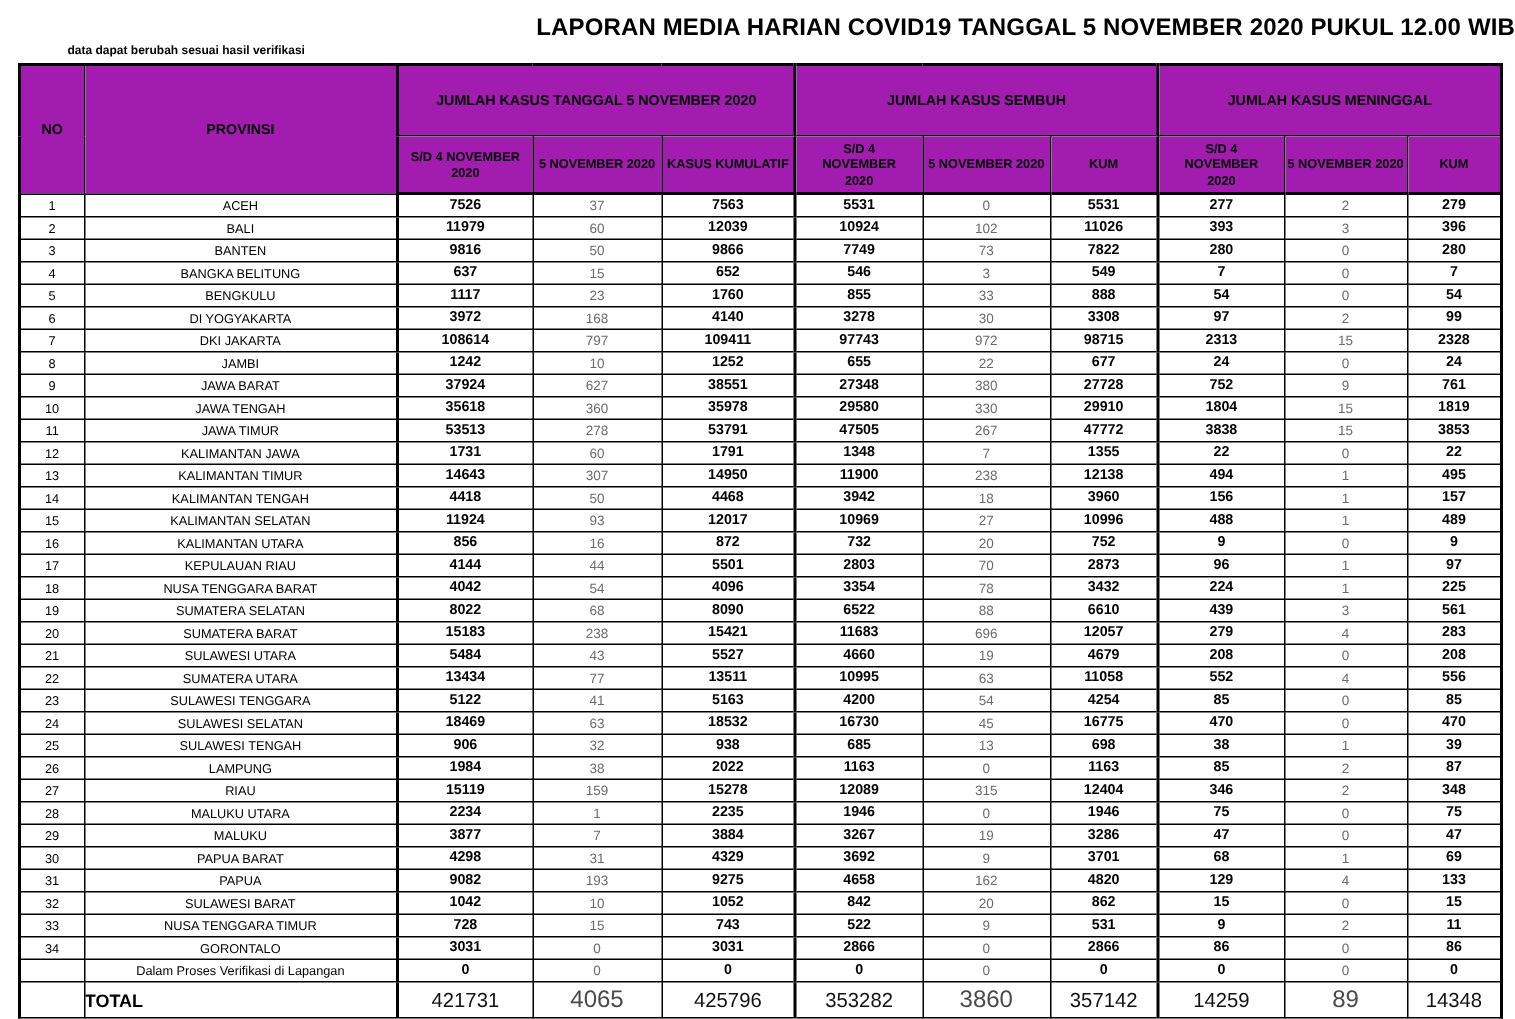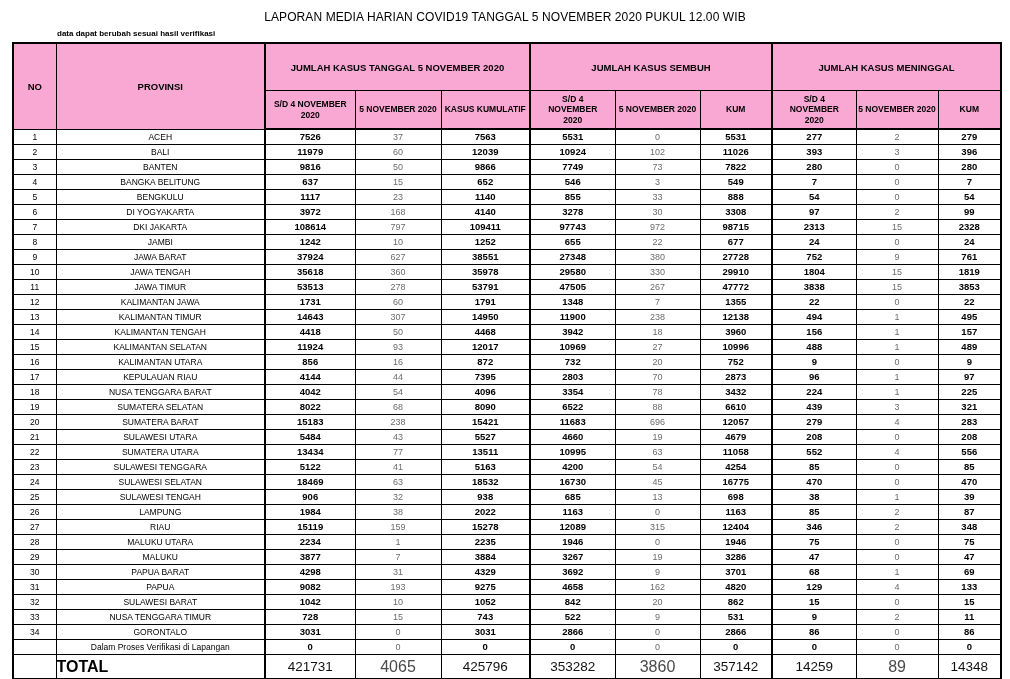--- a/index.html
+++ b/index.html
@@ -1,53 +1,53 @@
 <!DOCTYPE html>
 <html><head>
 <meta charset="utf-8">
 <style>
   html,body{margin:0;padding:0;}
   body{
     width:1010px;height:679px;background:#ffffff;position:relative;
     font-family:"Liberation Sans", sans-serif;color:#000;
   }
   .title{
-    position:absolute;top:10px;left:0;width:100%;text-align:center;
-    font-weight:normal;font-size:12px;letter-spacing:0.1px;
+    position:absolute;top:10px;left:0;width:100%;text-align:right;
+    font-weight:bold;font-size:16px;letter-spacing:0.1px;
   }
   .subtitle{
-    position:absolute;top:29px;left:57px;font-weight:bold;font-size:8px;
+    position:absolute;top:29px;left:45px;font-weight:bold;font-size:8px;
   }
   table.covid{
     position:absolute;top:42px;left:12px;width:988px;
     border-collapse:collapse;table-layout:fixed;
     border:2px solid #000;
   }
   table.covid th, table.covid td{
     border:1px solid #000;padding:0;overflow:hidden;
   }
   thead th{
-    background:#f9a8d4;font-weight:bold;text-align:center;vertical-align:middle;
+    background:#a21caf;font-weight:bold;text-align:center;vertical-align:middle;
   }
   .h-group{font-size:9.5px;height:46px;}
   .h-no,.h-prov{font-size:9.5px;}
   tr.subrow th{font-size:8.5px;height:37px;line-height:1.25;}
   tr.subrow th.pad1{padding:0 1px;}
   tr.subrow th.narrow{padding:0 9px;}
   .grp-l{border-left:2px solid #000 !important;}
   tr.subrow th{border-bottom:2px solid #000;}
   tbody td{
     height:14px;font-size:9px;text-align:center;vertical-align:middle;line-height:1;
   }
   td.c-prov{text-align:center;padding-left:3px;font-size:8.5px;white-space:nowrap;}
   td.c-no{font-size:8.5px;}
   td.bold{font-weight:bold;font-size:9.5px;}
   td.daily{color:#6b6b6b;font-size:9px;}
   tr.total-row td{height:23px;}
-  td.total-label{font-weight:bold;font-size:16px;text-align:left;padding-left:3px;}
+  td.total-label{font-weight:bold;font-size:12px;text-align:left;padding-left:3px;}
   td.total-big{font-size:13.5px;font-weight:400;color:#111;margin-left:36px;}
   td.total-daily{font-size:16px;color:#4a4a4a;}
   .footer{
     position:absolute;top:654px;left:14px;font-weight:bold;font-size:10px;margin-top:25px;
   }
 </style>
 </head>
 <body>
 
 <div class="title">LAPORAN MEDIA HARIAN COVID19 TANGGAL 5 NOVEMBER 2020 PUKUL 12.00 WIB</div>
@@ -138,21 +138,21 @@
         <td class="bold">549</td>
         <td class="bold grp-l">7</td>
         <td class="daily">0</td>
         <td class="bold">7</td>
       </tr>
       <tr>
         <td class="c-no">5</td>
         <td class="c-prov">BENGKULU</td>
         <td class="bold grp-l">1117</td>
         <td class="daily">23</td>
-        <td class="bold">1140</td>
+        <td class="bold">1760</td>
         <td class="bold grp-l">855</td>
         <td class="daily">33</td>
         <td class="bold">888</td>
         <td class="bold grp-l">54</td>
         <td class="daily">0</td>
         <td class="bold">54</td>
       </tr>
       <tr>
         <td class="c-no">6</td>
         <td class="c-prov">DI YOGYAKARTA</td>
@@ -294,21 +294,21 @@
         <td class="bold">752</td>
         <td class="bold grp-l">9</td>
         <td class="daily">0</td>
         <td class="bold">9</td>
       </tr>
       <tr>
         <td class="c-no">17</td>
         <td class="c-prov">KEPULAUAN RIAU</td>
         <td class="bold grp-l">4144</td>
         <td class="daily">44</td>
-        <td class="bold">7395</td>
+        <td class="bold">5501</td>
         <td class="bold grp-l">2803</td>
         <td class="daily">70</td>
         <td class="bold">2873</td>
         <td class="bold grp-l">96</td>
         <td class="daily">1</td>
         <td class="bold">97</td>
       </tr>
       <tr>
         <td class="c-no">18</td>
         <td class="c-prov">NUSA TENGGARA BARAT</td>
@@ -326,21 +326,21 @@
         <td class="c-no">19</td>
         <td class="c-prov">SUMATERA SELATAN</td>
         <td class="bold grp-l">8022</td>
         <td class="daily">68</td>
         <td class="bold">8090</td>
         <td class="bold grp-l">6522</td>
         <td class="daily">88</td>
         <td class="bold">6610</td>
         <td class="bold grp-l">439</td>
         <td class="daily">3</td>
-        <td class="bold">321</td>
+        <td class="bold">561</td>
       </tr>
       <tr>
         <td class="c-no">20</td>
         <td class="c-prov">SUMATERA BARAT</td>
         <td class="bold grp-l">15183</td>
         <td class="daily">238</td>
         <td class="bold">15421</td>
         <td class="bold grp-l">11683</td>
         <td class="daily">696</td>
         <td class="bold">12057</td>

